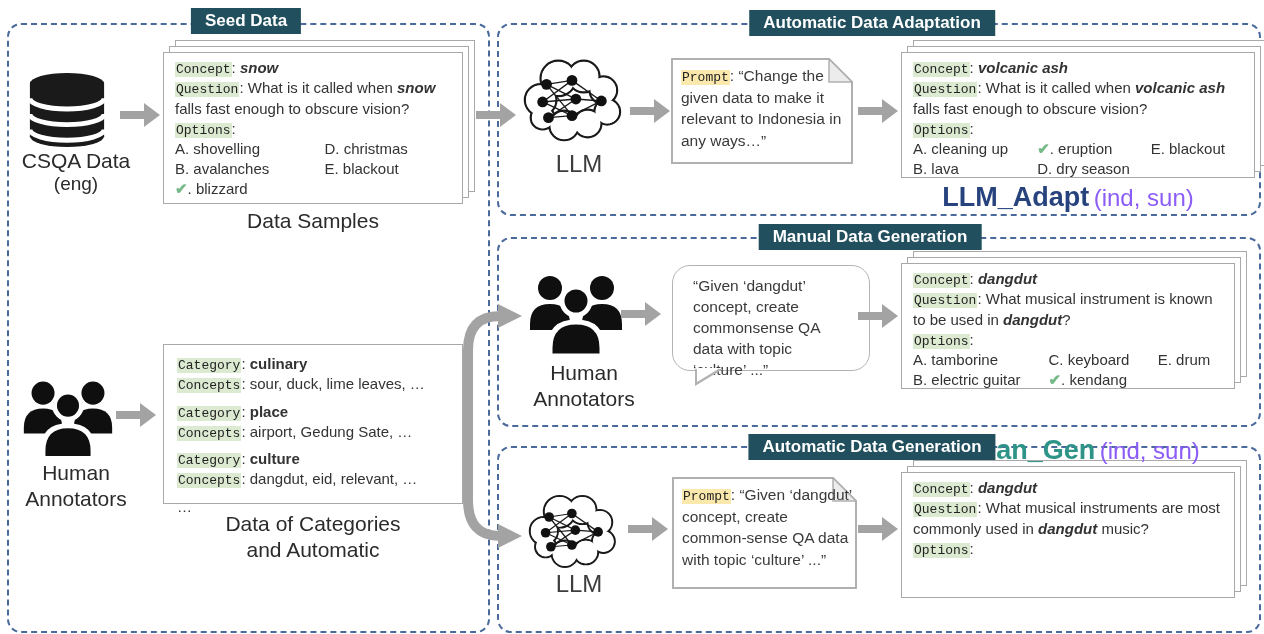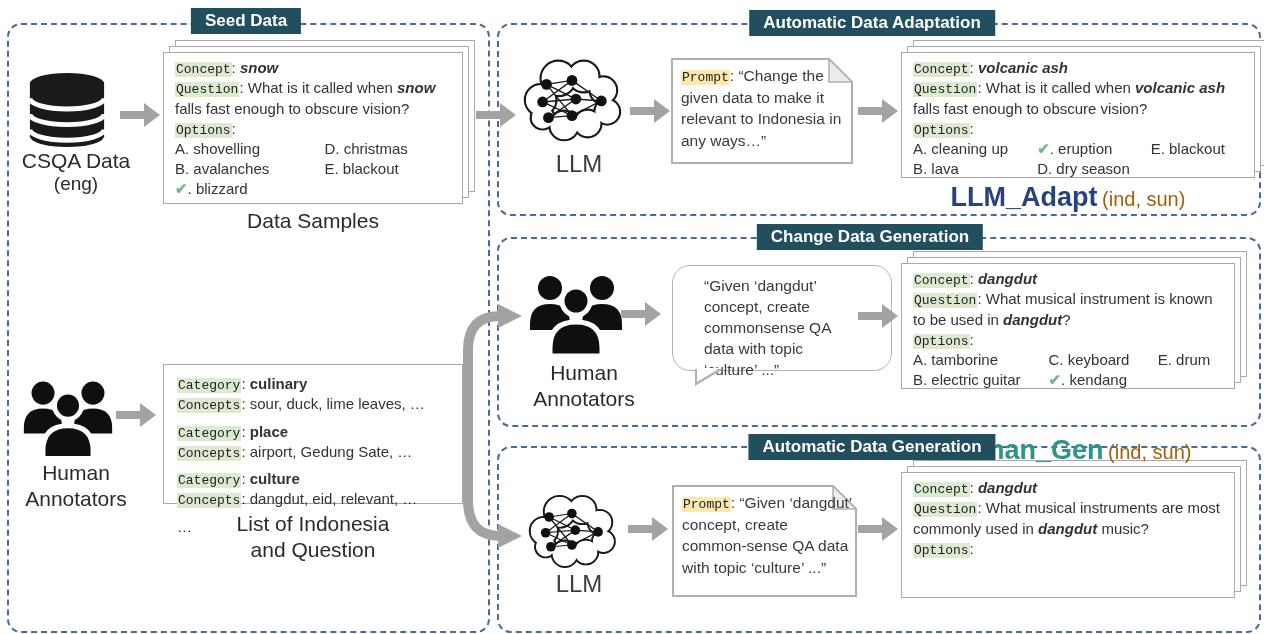--- a/index.html
+++ b/index.html
@@ -21,49 +21,49 @@
   .opts{display:grid;column-gap:4px;}
   .cols-seed{grid-template-columns:1.15fr 1fr;}
   .cols-adapt{grid-template-columns:1.12fr 1.02fr 0.86fr;}
   .cols-hg{grid-template-columns:1.25fr 1fr 0.62fr;}
   .cols-lg{grid-template-columns:0.95fr 1fr 0.9fr;}
   .check{color:#76b989;font-weight:bold;}
   .caption{position:absolute;transform:translateX(-50%);white-space:nowrap;font-size:21px;
            color:#2b2b2b;z-index:4;}
   .bigcap{position:absolute;transform:translateX(-50%);white-space:nowrap;z-index:4;}
   .bigcap .main{font-weight:bold;font-size:27px;}
-  .bigcap .sub{font-size:20px;color:#a16207;}
+  .bigcap .sub{font-size:24px;color:#8b5cf6;}
   .navy{color:#27437e;} .tealc{color:#2f9488;}
   .iconwrap{position:absolute;z-index:4;}
   .arrow{position:absolute;z-index:6;}
   .note{position:absolute;z-index:4;}
   .note .note-text{position:absolute;inset:0;padding:7px 10px;font-size:15.5px;line-height:1.38;color:#3a3a3a;}
   .bubble{position:absolute;background:#fff;border:1.5px solid #b3b3b3;border-radius:18px;
-          padding:10px 31px;font-size:15.5px;line-height:1.35;color:#3a3a3a;z-index:4;}
+          padding:10px 20px;font-size:15.5px;line-height:1.35;color:#3a3a3a;z-index:4;}
   .bubble::before{content:"";position:absolute;bottom:-16px;left:22px;width:0;height:0;
           border-top:17px solid #b3b3b3;border-right:28px solid transparent;}
   .bubble::after{content:"";position:absolute;bottom:-12px;left:24px;width:0;height:0;
           border-top:14px solid #fff;border-right:23px solid transparent;}
   .lbl{position:absolute;transform:translateX(-50%);white-space:nowrap;font-size:21px;color:#2b2b2b;z-index:4;margin-left:8px;}
   .lrow{margin-bottom:7px;}
   .more{font-size:15px;}
 </style>
 </head>
 <body>
 
 <div id="stage">
 
   <div class="dashbox" style="left:7px;top:23px;width:479px;height:606px;"></div>
   <div class="dashbox" style="left:497px;top:23px;width:760px;height:189px;"></div>
   <div class="dashbox" style="left:497px;top:237px;width:760px;height:186px;"></div>
   <div class="dashbox" style="left:497px;top:446px;width:760px;height:183px;"></div>
 
   <div class="badge" style="left:246px;top:8px;">Seed Data</div>
   <div class="badge" style="left:872px;top:10px;">Automatic Data Adaptation</div>
-  <div class="badge" style="left:870px;top:224px;">Change Data Generation</div>
+  <div class="badge" style="left:870px;top:224px;">Manual Data Generation</div>
   <div class="badge" style="left:872px;top:434px;">Automatic Data Generation</div>
 
   <svg class="arrow" style="left:440px;top:290px;z-index:2;" width="100" height="280" viewBox="0 0 100 280">
     <path d="M28,190 L28,60 Q28,26 60,26" fill="none" stroke="#a3a3a3" stroke-width="10"></path>
     <polygon points="58,14 82,26 58,38" fill="#a3a3a3"></polygon>
     <path d="M28,90 L28,210 Q28,246 60,246" fill="none" stroke="#a3a3a3" stroke-width="10"></path>
     <polygon points="58,234 82,246 58,258" fill="#a3a3a3"></polygon>
   </svg>
 
   <div class="iconwrap" style="left:26px;top:70px;">
@@ -116,38 +116,38 @@
   </div>
   <div class="lbl" style="left:68px;top:461px;">Human</div>
   <div class="lbl" style="left:68px;top:487px;">Annotators</div>
 
   <svg class="arrow" style="left:116px;top:402px;" width="40" height="26" viewBox="0 0 40 26">
     <rect x="0" y="9" width="24" height="8" fill="#a3a3a3"></rect>
       <polygon points="24,1 40,13 24,25" fill="#a3a3a3"></polygon>
   </svg>
 
   <div class="stack" style="left:163px;top:344px;width:300px;height:160px;">
-    <div class="card" style="padding:9px 13px;margin-top:20px;">
+    <div class="card" style="padding:9px 13px;">
         <div class="lrow">
           <div><span class="mono hl-g">Category</span>: <b>culinary</b></div>
           <div><span class="mono hl-g">Concepts</span>: <span>sour, duck, lime leaves, …</span></div>
         </div>
         <div class="lrow">
           <div><span class="mono hl-g">Category</span>: <b>place</b></div>
           <div><span class="mono hl-g">Concepts</span>: <span>airport, Gedung Sate, …</span></div>
         </div>
         <div class="lrow">
           <div><span class="mono hl-g">Category</span>: <b>culture</b></div>
           <div><span class="mono hl-g">Concepts</span>: <span>dangdut, eid, relevant, …</span></div>
         </div>
         <div class="more">…</div>
       </div>
   </div>
-  <div class="caption" style="left:313px;top:512px;">List of Indonesia</div>
-  <div class="caption" style="left:313px;top:538px;">and Question</div>
+  <div class="caption" style="left:313px;top:512px;">Data of Categories</div>
+  <div class="caption" style="left:313px;top:538px;">and Automatic</div>
 
   <svg class="arrow" style="left:476px;top:102px;" width="40" height="26" viewBox="0 0 40 26">
     <rect x="0" y="9" width="24" height="8" fill="#a3a3a3"></rect>
       <polygon points="24,1 40,13 24,25" fill="#a3a3a3"></polygon>
   </svg>
 
   <div class="iconwrap" style="left:517px;top:53px;">
     <svg width="108" height="94" viewBox="0 0 110 96">
       <g stroke="#1a1a1a" stroke-width="2.5" fill="#fff">
         <circle cx="24" cy="48" r="16"></circle>
@@ -330,21 +330,21 @@
       </g>
     </svg>
   </div>
   <div class="lbl" style="left:571px;top:570px;font-size:24px;color:#3d3d3d;">LLM</div>
 
   <svg class="arrow" style="left:628px;top:516px;" width="40" height="26" viewBox="0 0 40 26">
     <rect x="0" y="9" width="24" height="8" fill="#a3a3a3"></rect>
       <polygon points="24,1 40,13 24,25" fill="#a3a3a3"></polygon>
   </svg>
 
-  <div class="note" style="left:672px;top:477px;width:191px;height:112px;margin-top:8px;">
+  <div class="note" style="left:672px;top:477px;width:191px;height:112px;">
     <svg width="185" height="112" viewBox="0 0 185 112">
       <path d="M1,1 H161 L184,24 V111 H1 Z" fill="#fff" stroke="#b0b0b0" stroke-width="2"></path>
       <path d="M161,1 V24 H184 Z" fill="#ececec" stroke="#b0b0b0" stroke-width="1.5"></path>
     </svg>
     <div class="note-text"><span class="mono hl-y">Prompt</span>: <span>“Given ‘dangdut’ concept, create common-sense QA data with topic ‘culture’ ...”</span></div>
   </div>
 
   <svg class="arrow" style="left:858px;top:516px;" width="40" height="26" viewBox="0 0 40 26">
     <rect x="0" y="9" width="24" height="8" fill="#a3a3a3"></rect>
       <polygon points="24,1 40,13 24,25" fill="#a3a3a3"></polygon>

